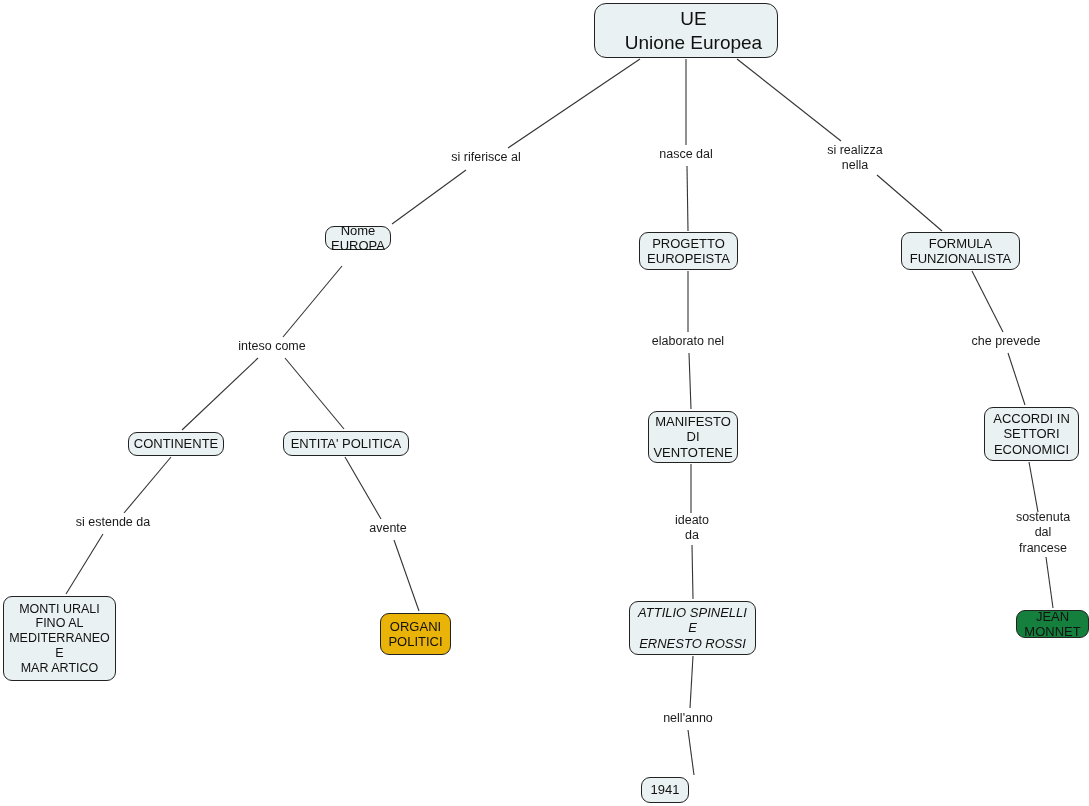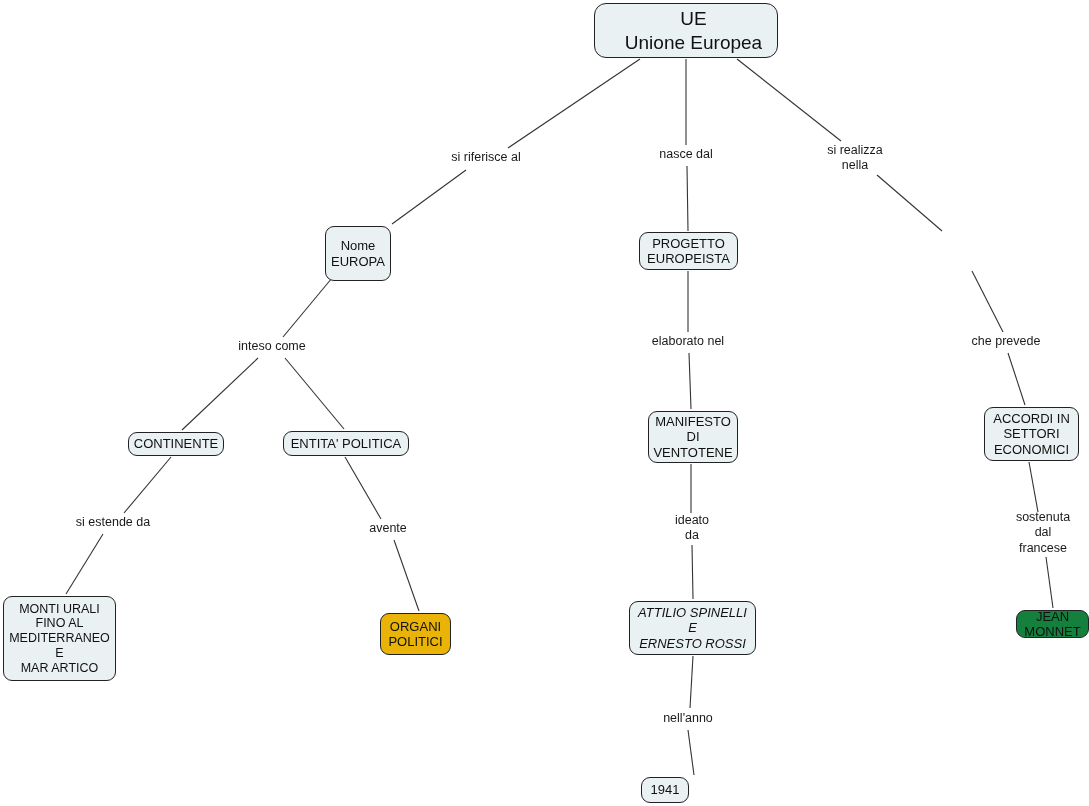--- a/index.html
+++ b/index.html
@@ -91,24 +91,26 @@
       <line x1="691" y1="464" x2="691" y2="513" stroke="#333333" stroke-width="1.1"></line>
       <line x1="692" y1="545" x2="693" y2="599" stroke="#333333" stroke-width="1.1"></line>
       <line x1="1029" y1="462" x2="1038" y2="512" stroke="#333333" stroke-width="1.1"></line>
       <line x1="1046" y1="557" x2="1053" y2="608" stroke="#333333" stroke-width="1.1"></line>
       <line x1="693" y1="656" x2="690" y2="708" stroke="#333333" stroke-width="1.1"></line>
       <line x1="688" y1="730" x2="694" y2="775" stroke="#333333" stroke-width="1.1"></line>
     </svg>
 
   <div class="node root" style="left: 594px; top: 3px; width: 184px; height: 55px; background: rgb(234, 241, 243); border-color: rgb(34, 34, 34);">UE
 Unione Europea</div>
-  <div class="node n-med" style="left: 325px; top: 226px; width: 66px; height: 55px; background: rgb(234, 241, 243); border-color: rgb(34, 34, 34);">Nome
+  <div class="node n-med" style="left: 325px; top: 226px; width: 66px; height: 24px; background: rgb(234, 241, 243); border-color: rgb(34, 34, 34);">Nome
 EUROPA</div>
   <div class="node n-med" style="left: 639px; top: 232px; width: 99px; height: 38px; background: rgb(234, 241, 243); border-color: rgb(34, 34, 34);">PROGETTO
 EUROPEISTA</div>
+  <div class="node n-med" style="left: 901px; top: 232px; width: 119px; height: 38px; background: rgb(234, 241, 243); border-color: rgb(34, 34, 34);">FORMULA
+FUNZIONALISTA</div>
   <div class="node n-med" style="left: 128px; top: 432px; width: 96px; height: 24px; background: rgb(234, 241, 243); border-color: rgb(34, 34, 34);">CONTINENTE</div>
   <div class="node n-med" style="left: 283px; top: 431px; width: 126px; height: 25px; background: rgb(234, 241, 243); border-color: rgb(34, 34, 34);">ENTITA' POLITICA</div>
   <div class="node n-med" style="left: 648px; top: 411px; width: 90px; height: 52px; background: rgb(234, 241, 243); border-color: rgb(34, 34, 34);">MANIFESTO
 DI
 VENTOTENE</div>
   <div class="node n-med" style="left: 984px; top: 407px; width: 95px; height: 54px; background: rgb(234, 241, 243); border-color: rgb(34, 34, 34);">ACCORDI IN
 SETTORI
 ECONOMICI</div>
   <div class="node n-small" style="left: 3px; top: 596px; width: 113px; height: 85px; background: rgb(234, 241, 243); border-color: rgb(34, 34, 34);">MONTI URALI
 FINO AL

